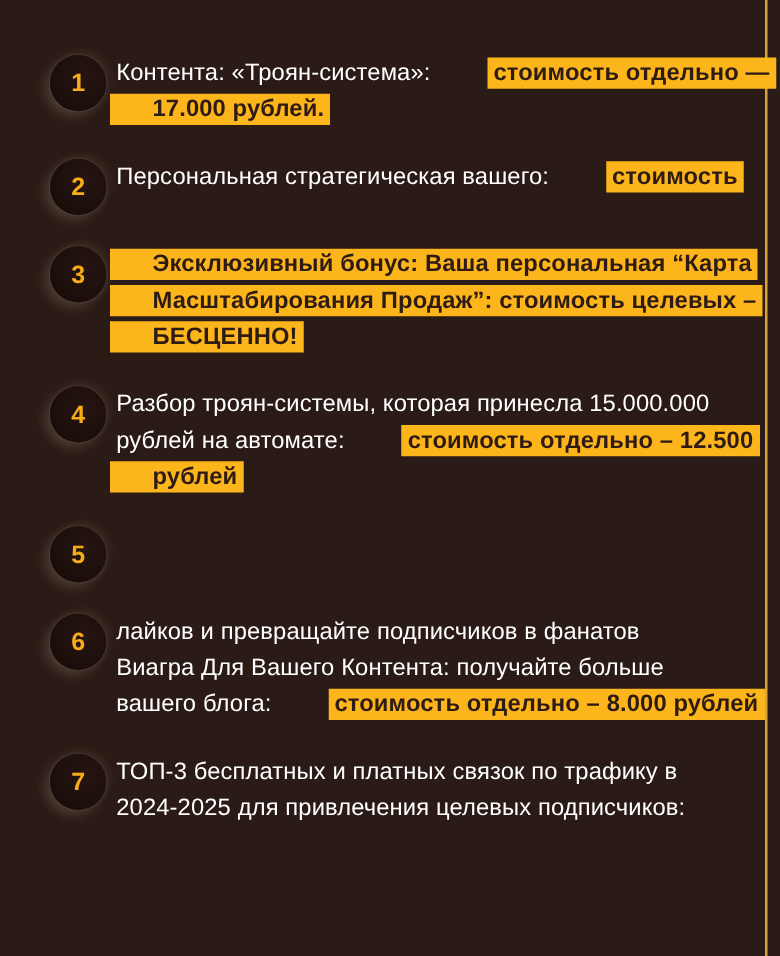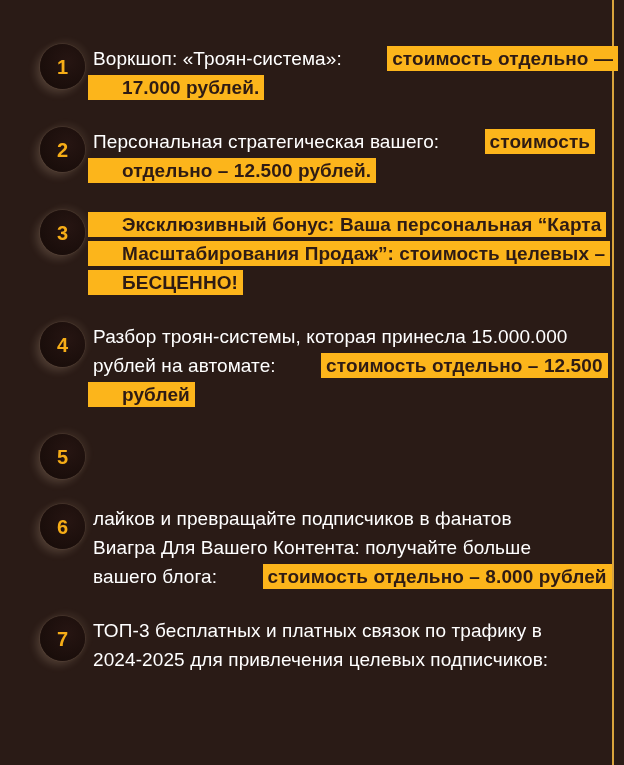--- a/index.html
+++ b/index.html
@@ -83,32 +83,31 @@
 <body>
 
 <div class="right-border"></div>
 
 <ol class="items">
   <li class="item">
     <span class="badge">
       <span class="num">1</span>
     </span>
     <p class="text">
-        <span class="line"><span>Воркшоп: «Троян-система»: </span><span class="hl">стоимость отдельно —</span></span>
+        <span class="line"><span>Контента: «Троян-система»: </span><span class="hl">стоимость отдельно —</span></span>
         <span class="line"><span class="hl">17.000 рублей.</span></span>
       </p>
   </li>
 
   <li class="item">
     <span class="badge">
       <span class="num">2</span>
     </span>
     <p class="text">
         <span class="line"><span>Персональная стратегическая вашего: </span><span class="hl">стоимость</span></span>
-        <span class="line"><span class="hl">отдельно – 12.500 рублей.</span></span>
       </p>
   </li>
 
   <li class="item">
     <span class="badge">
       <span class="num">3</span>
     </span>
     <p class="text">
         <span class="line"><span class="hl">Эксклюзивный бонус: Ваша персональная “Карта</span></span>
         <span class="line"><span class="hl">Масштабирования Продаж”: стоимость целевых –</span></span>

